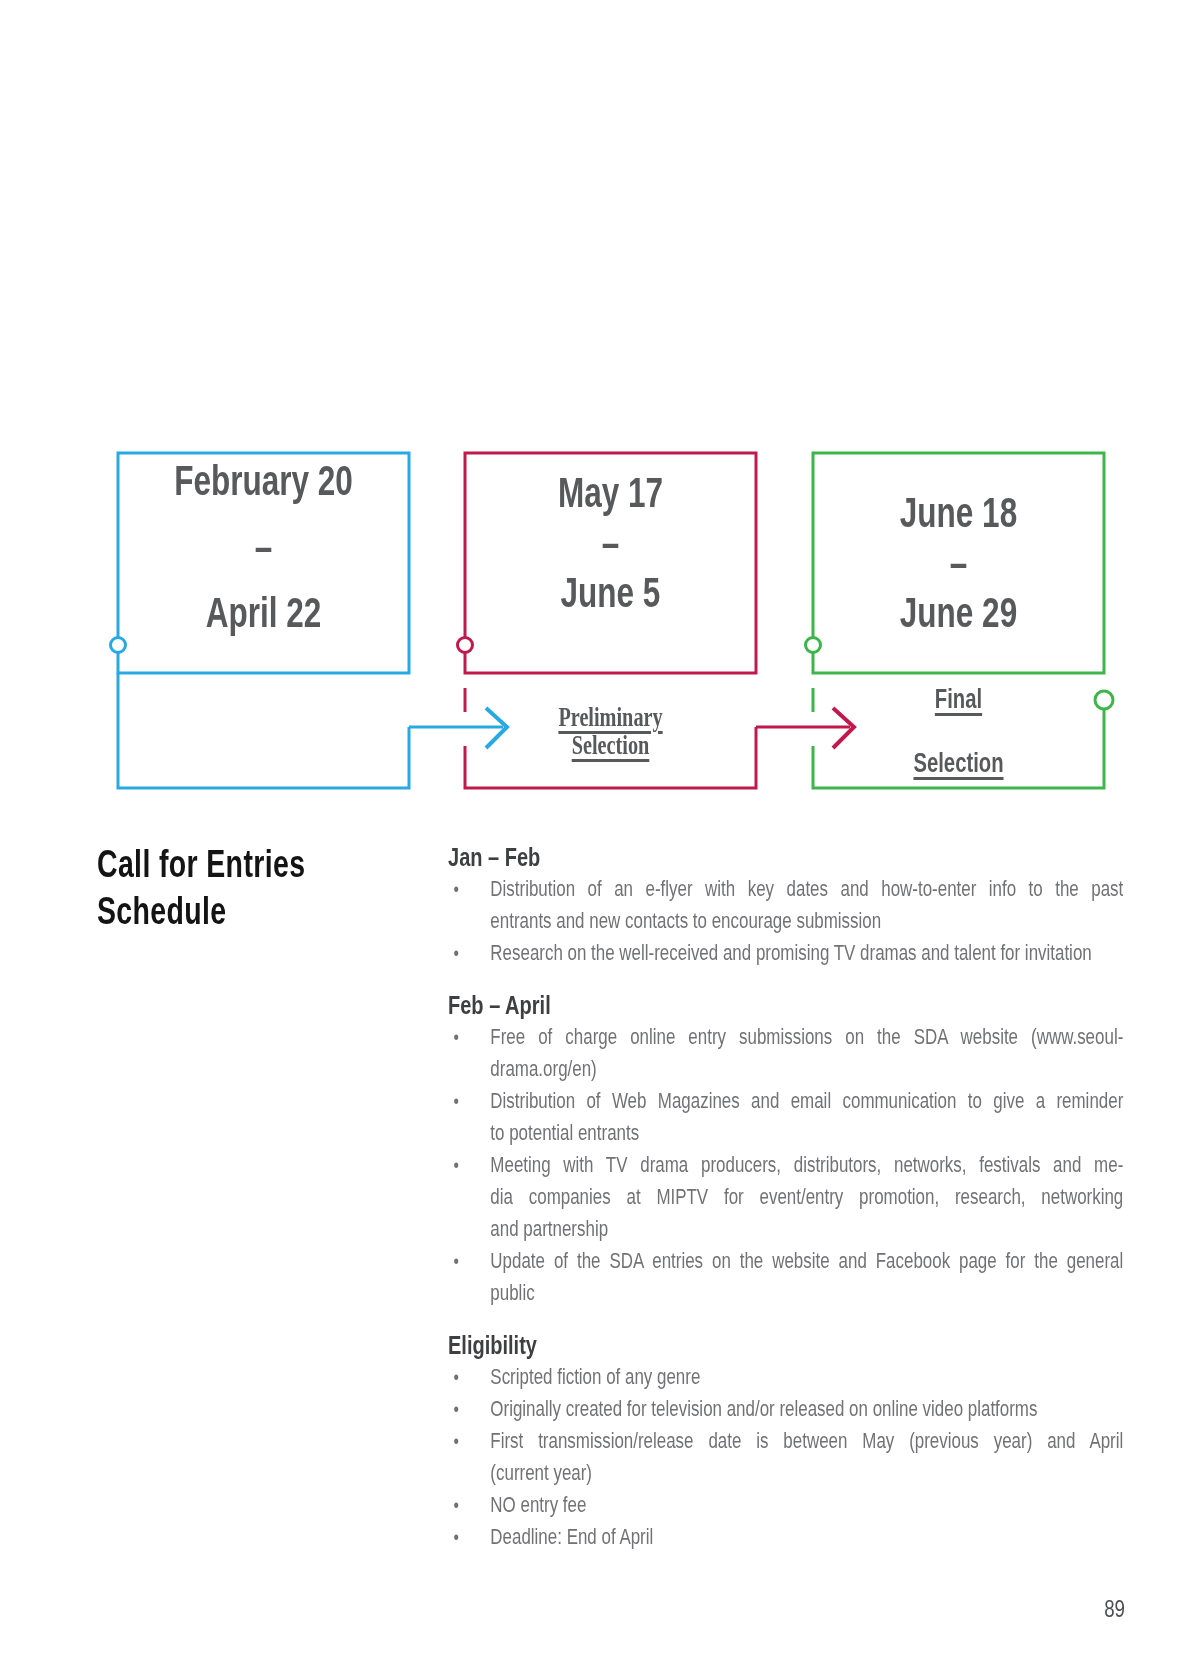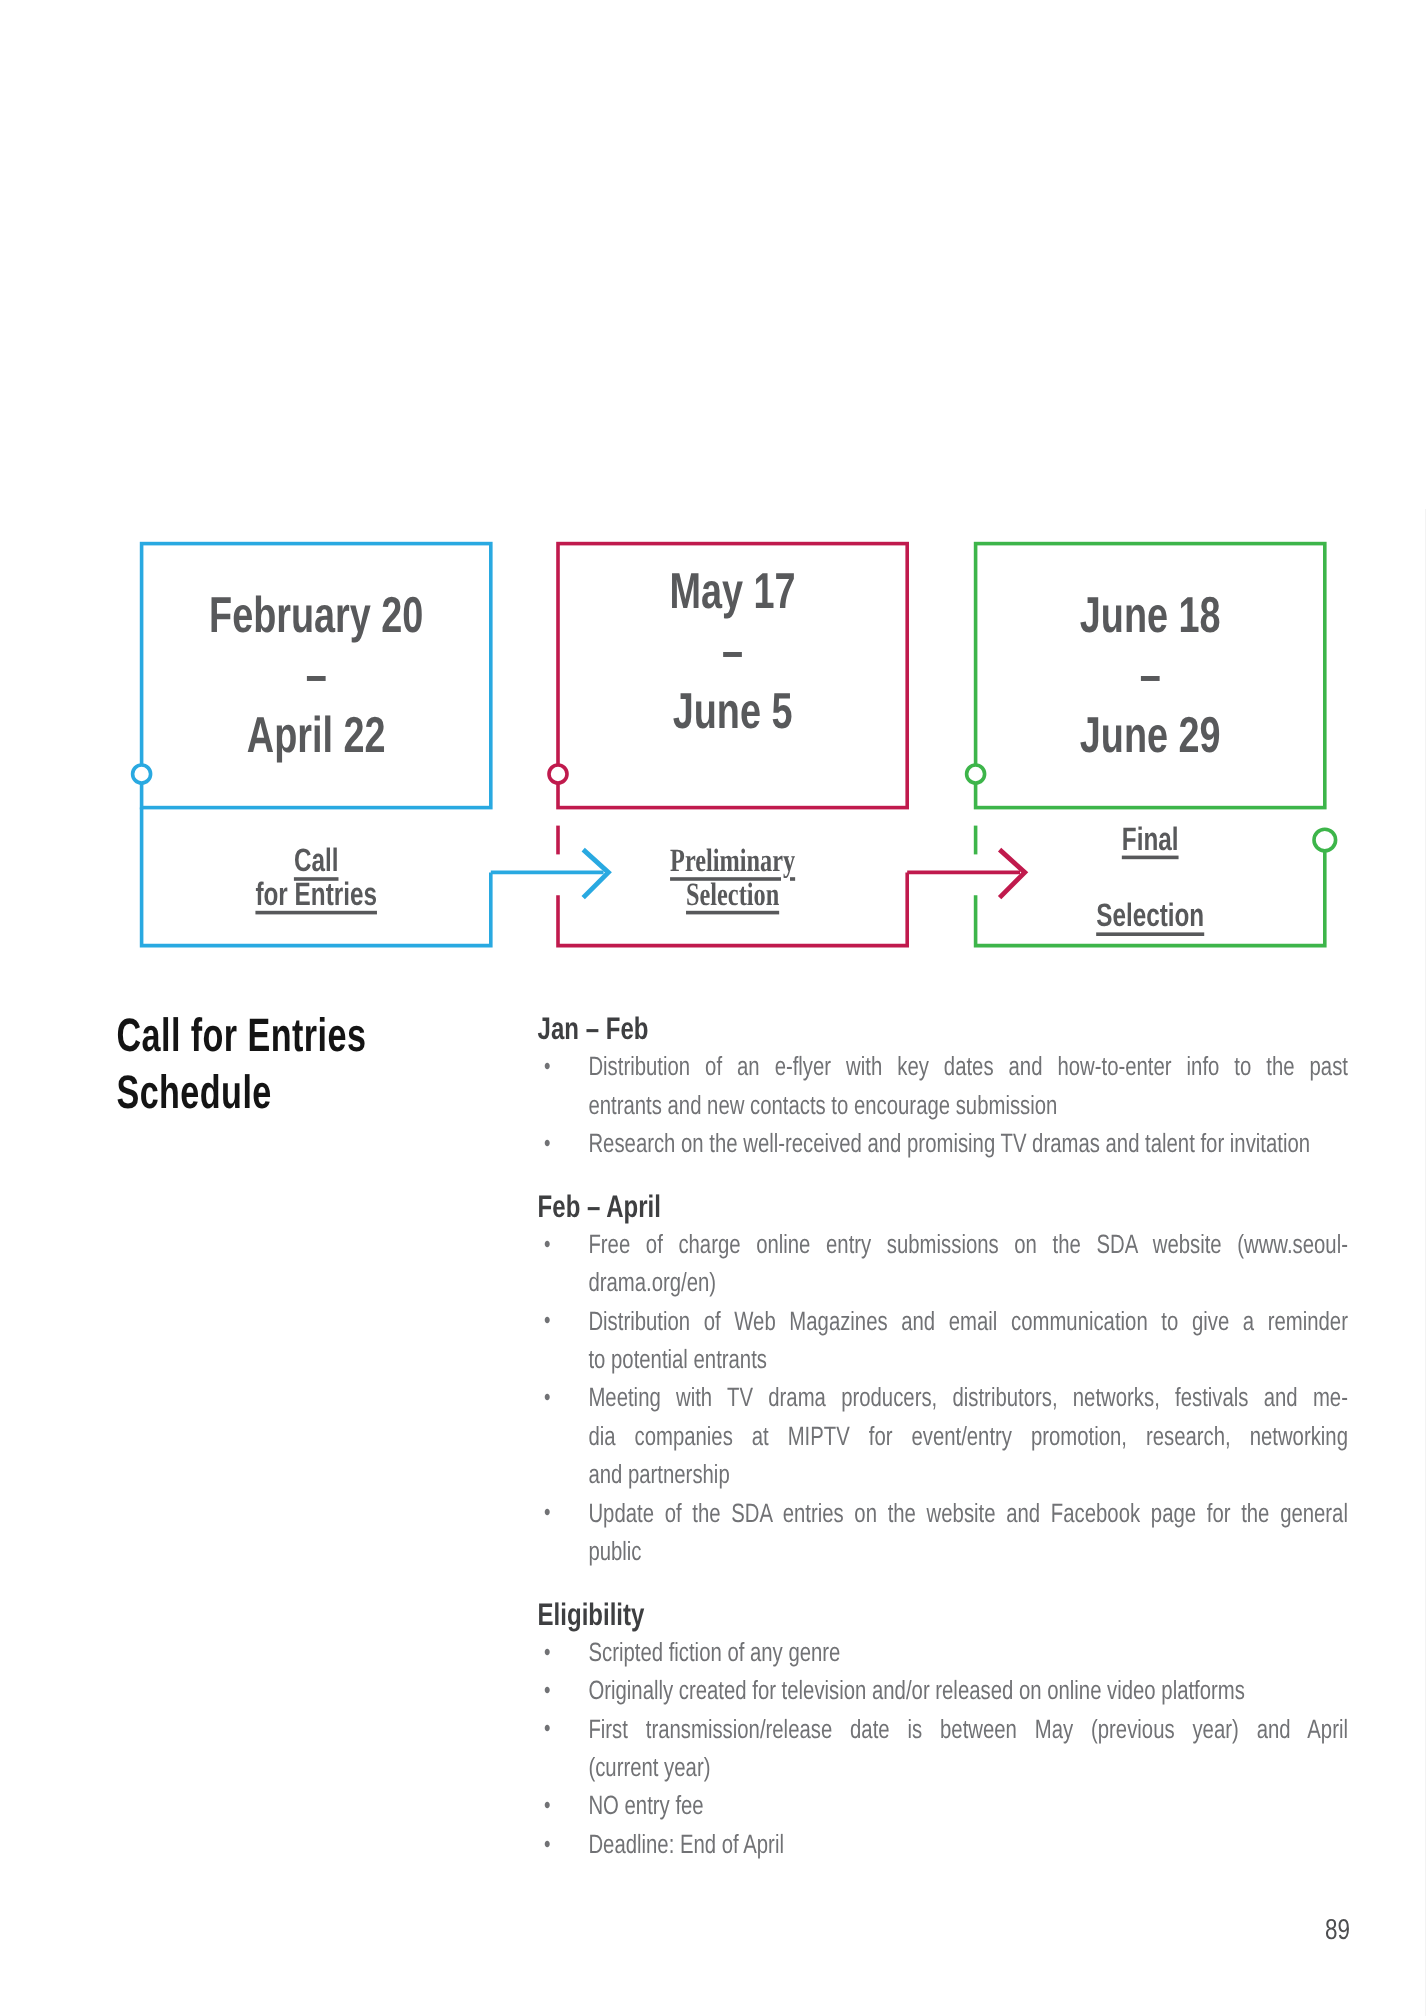--- a/index.html
+++ b/index.html
@@ -59,40 +59,36 @@
 
     <g fill="none" stroke-width="3" stroke="#3db54a">
       <rect x="813" y="453" width="291" height="220"></rect>
       <path d="M813,688 L813,712"></path>
       <path d="M813,746 L813,788 L1104,788 L1104,709"></path>
       <circle cx="813" cy="645" r="7.5" fill="#ffffff"></circle>
       <circle cx="1104" cy="700" r="9" fill="#ffffff"></circle>
     </g>
   </svg>
 
-  <div class="abs datebox" style="left:118px;top:453px;width:291px;height:220px;">
+  <div class="abs datebox" style="left:118px;top:437px;width:291px;height:220px;gap:16px;">
     <div class="dl cx">February 20</div>
     <div class="dl cx">–</div>
     <div class="dl cx">April 22</div>
   </div>
   <div class="abs datebox" style="left:465px;top:453px;width:291px;height:180px;">
     <div class="dl cx">May 17</div>
     <div class="dl cx">–</div>
     <div class="dl cx">June 5</div>
   </div>
   <div class="abs datebox" style="left:813px;top:453px;width:291px;height:220px;justify-content:center;">
     <div class="dl cx">June 18</div>
     <div class="dl cx">–</div>
     <div class="dl cx">June 29</div>
   </div>
 
-  <div class="abs lblbox" style="left:118px;top:676px;width:291px;height:110px;">
-    <div class="ll cx">Call</div>
-    <div class="ll cx">for Entries</div>
-  </div>
   <div class="abs lblbox" style="left:465px;top:676px;width:291px;height:110px;font-family:Liberation Serif, serif;">
     <div class="ll cx">Preliminary</div>
     <div class="ll cx">Selection</div>
   </div>
   <div class="abs lblbox" style="left:813px;top:676px;width:291px;height:110px;gap:36px;">
     <div class="ll cx">Final</div>
     <div class="ll cx">Selection</div>
   </div>
 
   <div class="abs sidebar-title" style="left:97px;top:840px;">

